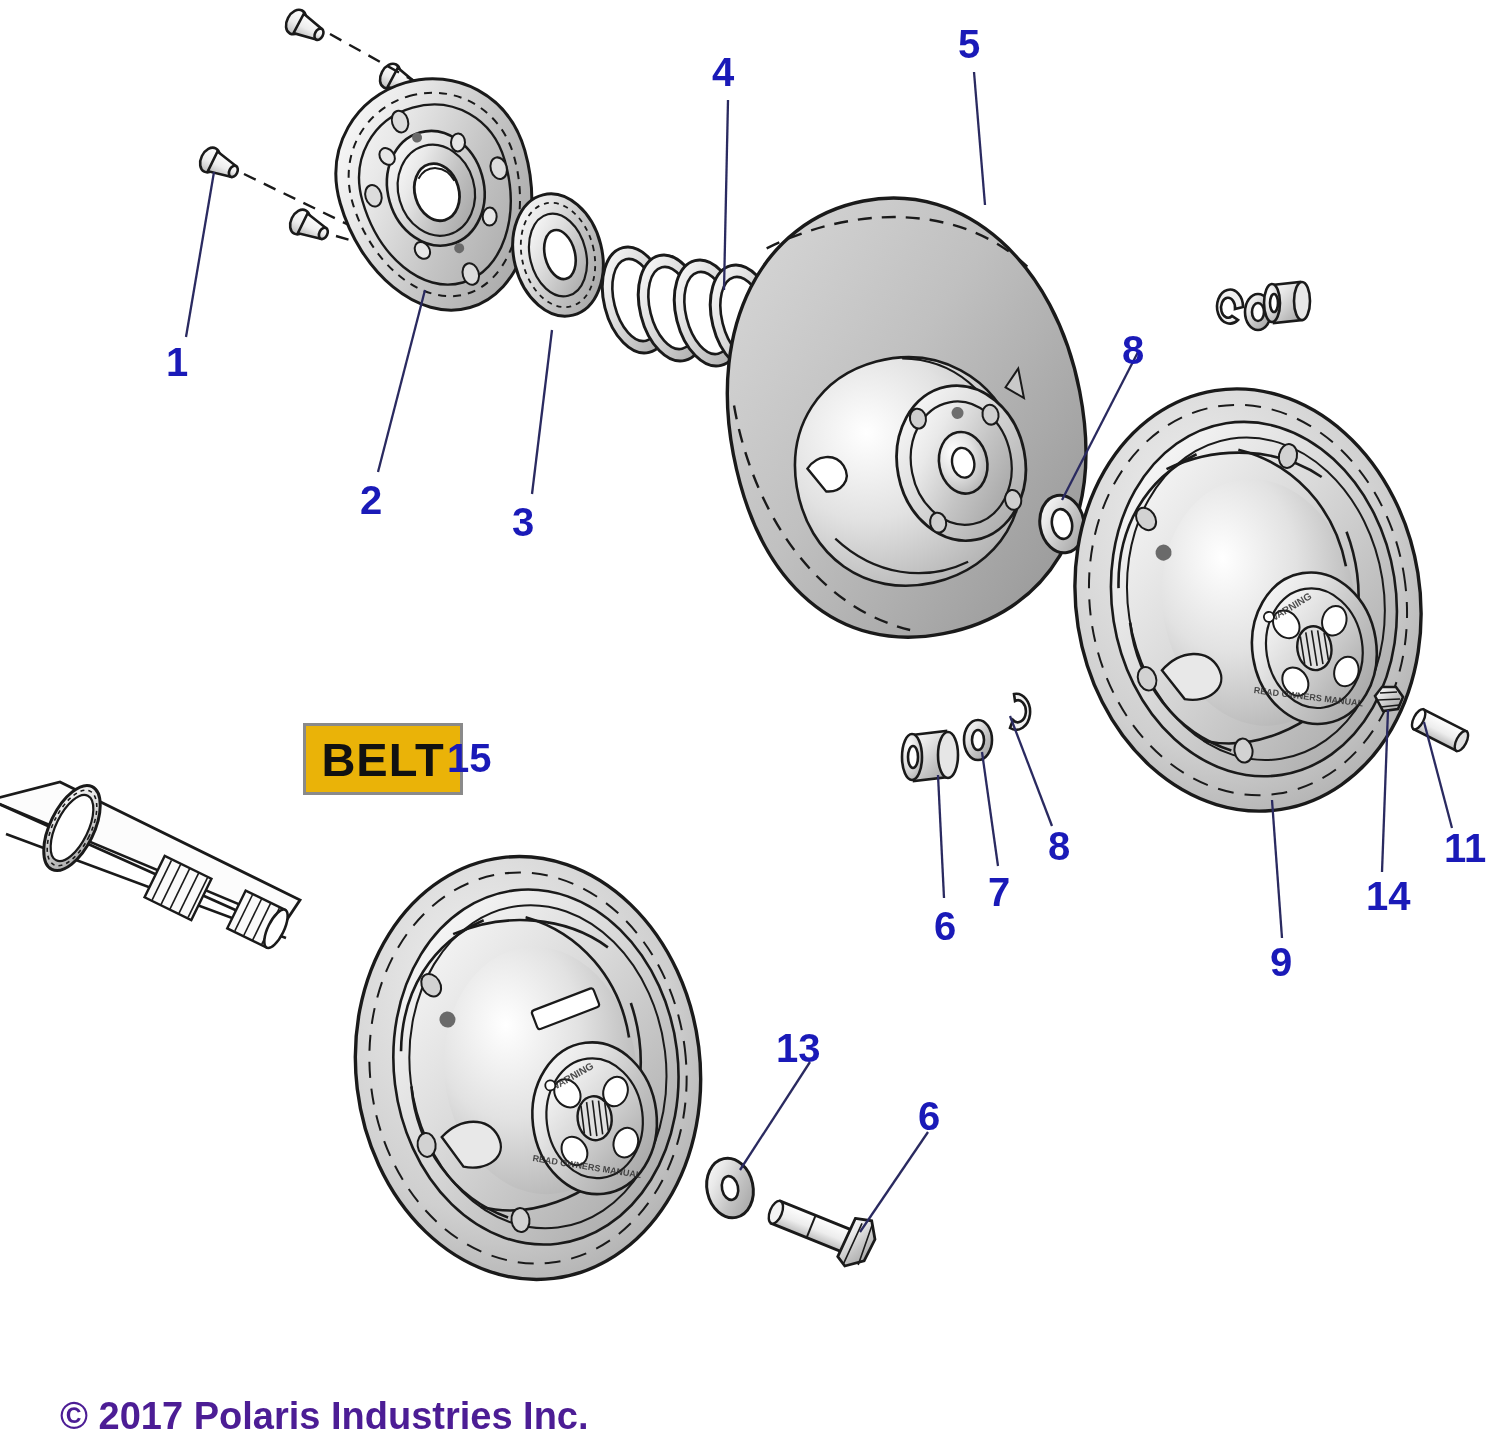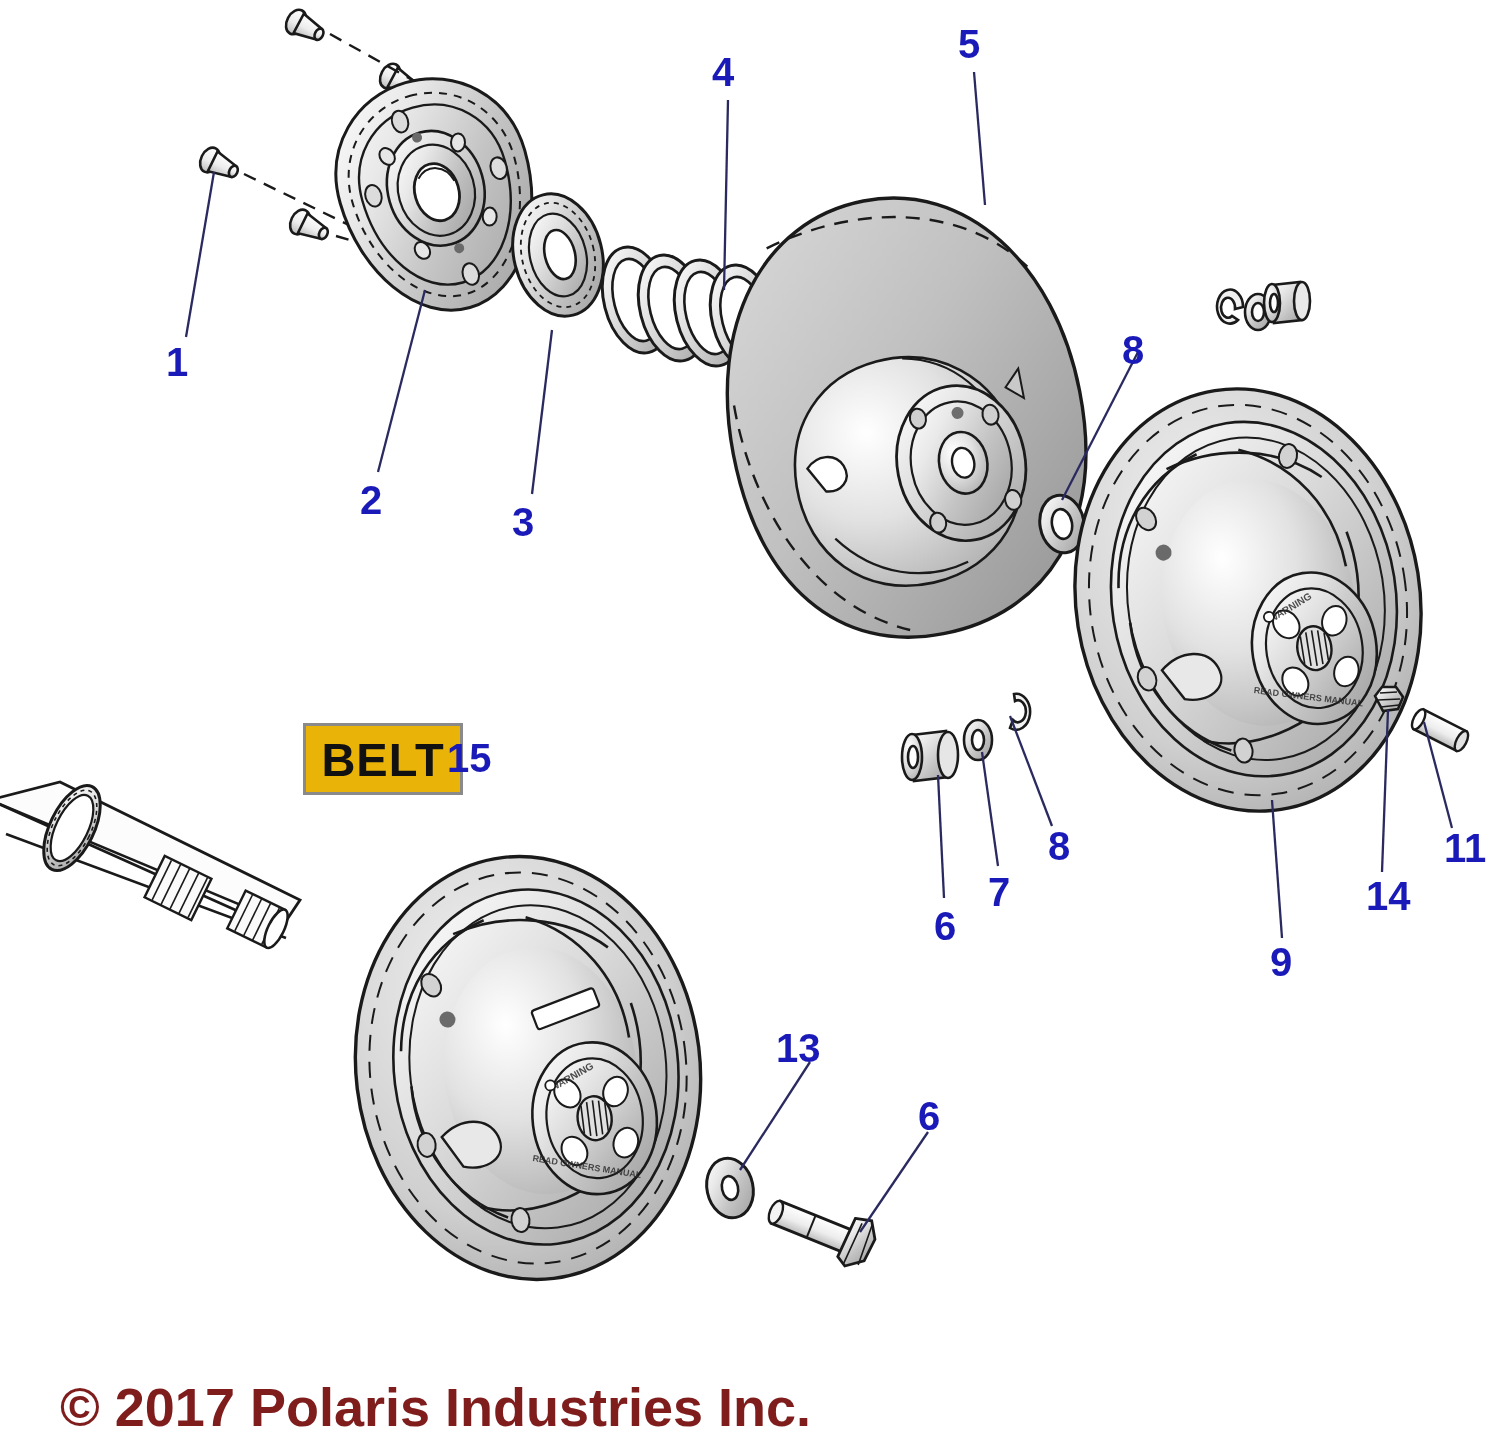--- a/index.html
+++ b/index.html
@@ -37,22 +37,22 @@
     font-size:47px;
     color:#111111;
     letter-spacing:1px;
   }
 
   .footer{
     position:absolute;
     bottom:18px;
     font-family:"Liberation Sans", sans-serif;
     font-weight:700;
-    font-size:54px;
-    color:#7f1d1d;
+    font-size:38px;
+    color:#4c1d95;
     white-space:nowrap;
   }
   #copyright{left:60px;}
   #partnum{right:62px;}
 </style>
 </head>
 <body>
 
 <div id="stage">
 

